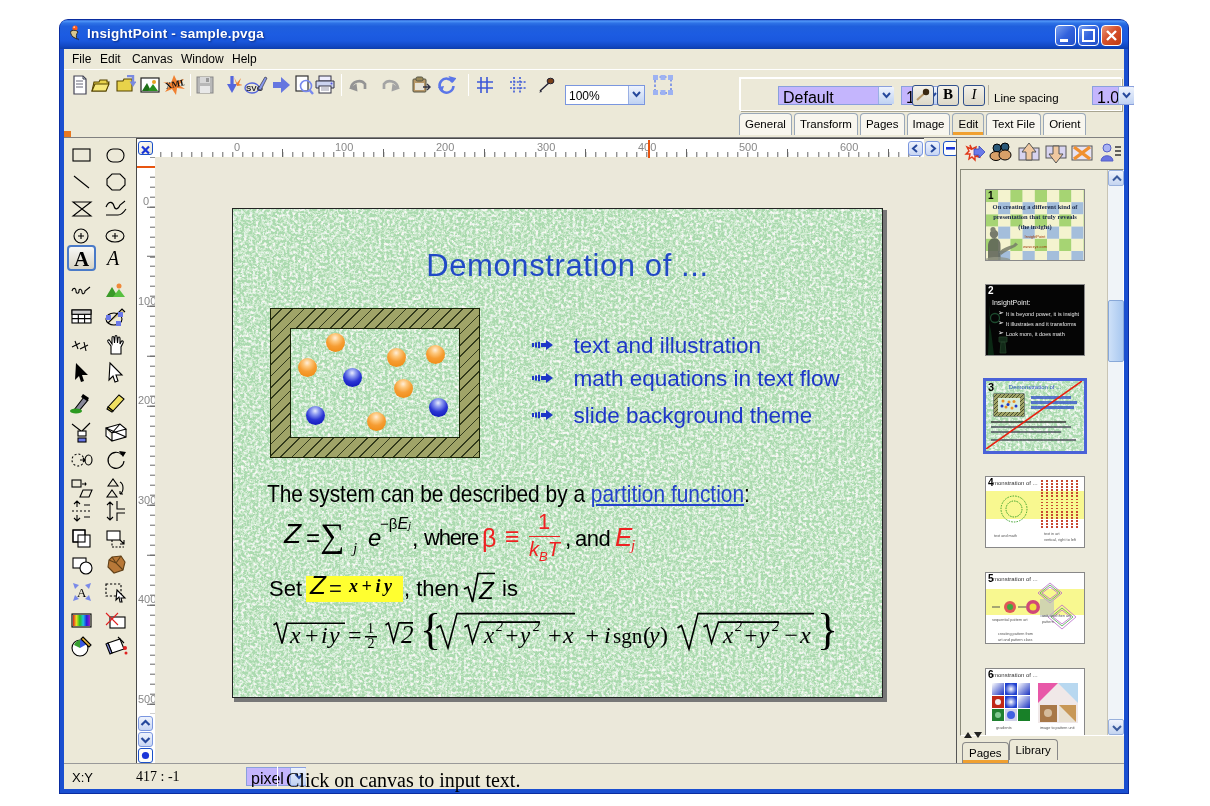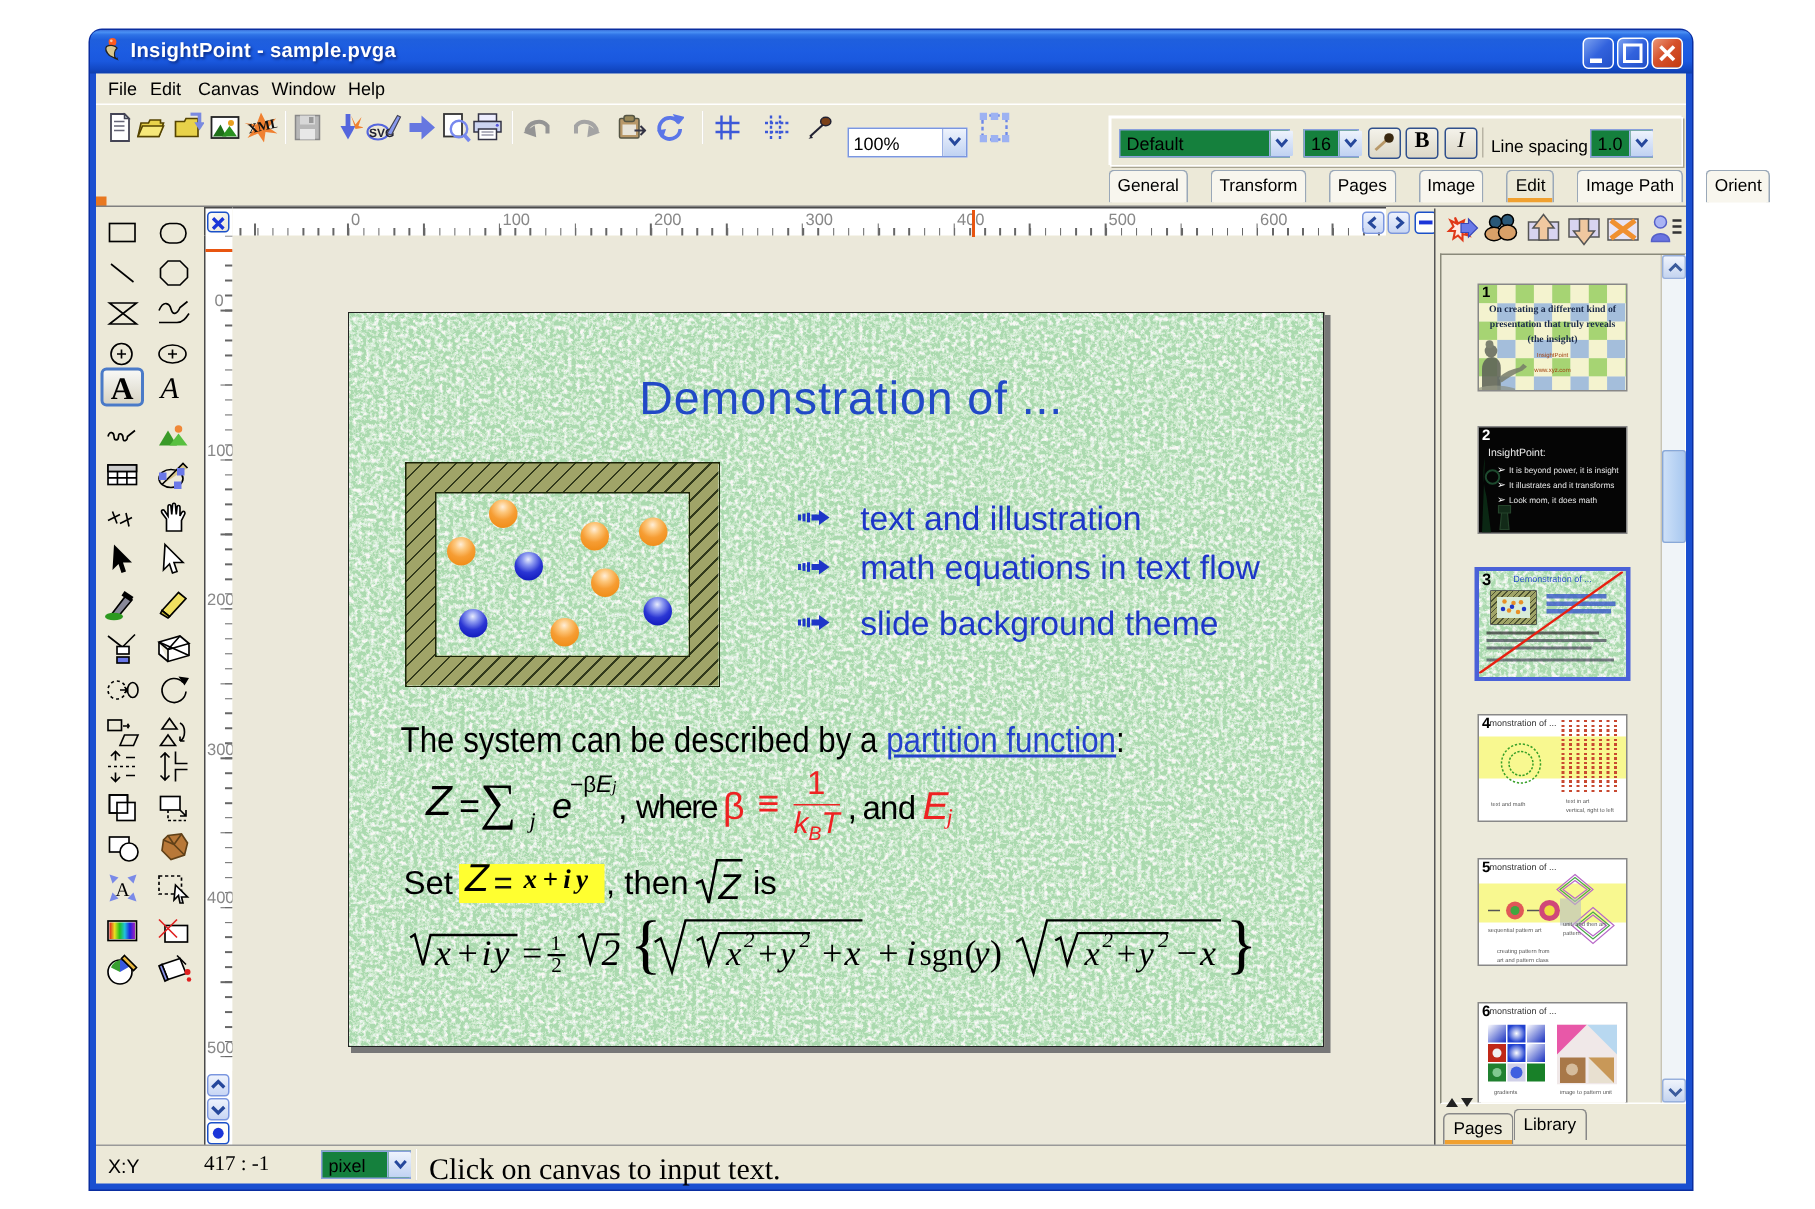--- a/index.html
+++ b/index.html
@@ -18,24 +18,24 @@
 #menubar span{position:absolute;top:3px;}
 
 #toolbar{position:absolute;left:0;top:20px;width:100%;height:68px;border-top:1px solid #fff;}
 .ti{position:absolute;top:5px;width:20px;height:20px;}
 .tsep{position:absolute;top:4px;width:1px;height:22px;background:#b8b4a4;border-right:1px solid #fff;}
 #zoomcombo{position:absolute;left:501px;top:5px;width:80px;height:20px;background:#fff;border:1px solid #7a96df;font-size:12px;margin-top:10px;}
 #zoomcombo span{position:absolute;left:3px;top:3px;}
 .dda{position:absolute;right:0px;top:0px;width:16px;height:100%;background:linear-gradient(180deg,#eef3fd,#c0d2f2);border-left:1px solid #9ab0e4;border-radius:0 1px 1px 0;}
 #orangesq{position:absolute;left:0px;top:61px;width:7px;height:7px;background:#e87820;}
 #fontpanel{position:absolute;left:676px;top:8px;width:382px;height:33px;background:#ece9d8;border:1px solid #fff;box-shadow:1px 1px 0 #a8a490, -1px -1px 0 #fff;}
-.combo{position:absolute;height:19px;background:#15803d;border:1px solid #8aa0dc;font-size:12px;}
+.combo{position:absolute;height:19px;background:#c4b5fd;border:1px solid #8aa0dc;font-size:16px;margin-left:32px;}
 .combo>span{position:absolute;left:4px;top:2px;}
 .fbtn{position:absolute;top:6px;width:22px;height:21px;border:1px solid #30508c;border-radius:3px;background:linear-gradient(180deg,#f4f2ea,#dcd8c8);font-size:15px;text-align:center;}
-#tabsrow{position:absolute;left:675px;top:43px;height:22px;display:flex;gap:15px;}
+#tabsrow{position:absolute;left:675px;top:43px;height:22px;display:flex;gap:2px;}
 .tab{height:22px;border:1px solid #9aa8b8;border-bottom:none;border-radius:4px 4px 0 0;background:#f8f6ee;font-size:11.5px;padding:4px 5px 0 5px;white-space:nowrap;}
 .seltab{background:#ece9d8;box-shadow:inset 0 -3px 0 #f0a030;}
 
 #mainarea{position:absolute;left:0;top:88px;width:100%;height:626px;border-top:1px solid #808080;}
 #palette{position:absolute;left:0;top:1px;width:72px;height:625px;}
 .pi{position:absolute;width:24px;height:24px;}
 .pi path,.pi rect,.pi circle,.pi ellipse{stroke-width:1.1;}
 #abtn{position:absolute;left:3px;top:106px;width:29px;height:26px;border:2px solid #4a7ac8;border-radius:4px;background:linear-gradient(180deg,#f8f8f6,#d8d4c4);font-size:21px;font-weight:bold;font-family:"Liberation Serif",serif;text-align:center;line-height:24px;}
 #rulercorner{position:absolute;left:72px;top:0px;width:19px;height:626px;background:#fff;border-left:1px solid #4a4a4a;border-top:1px solid #4a4a4a;}
 #xbtn{position:absolute;left:74px;top:3px;width:15px;height:14px;border:1px solid #1a50c8;border-radius:3px;background:linear-gradient(145deg,#fdfdfb,#e8e4d4);}
@@ -290,21 +290,21 @@
                 <path d="M4 6 L7.5 10 L11 6" stroke="#26489c" stroke-width="2" fill="none"></path>
               </svg></div>
           </div>
       </div>
       <div id="tabsrow">
         <div class="tab">General</div>
           <div class="tab">Transform</div>
           <div class="tab">Pages</div>
           <div class="tab">Image</div>
           <div class="tab seltab">Edit</div>
-          <div class="tab">Image Path</div>
+          <div class="tab">Text File</div>
           <div class="tab">Orient</div>
       </div>
     </div>
     <div id="mainarea">
       <div id="palette">
         <svg class="pi" style="left:6px;top:5px">
             <rect x="3" y="5" width="17" height="12" fill="none" stroke="#000"></rect>
           </svg>
         <svg class="pi" style="left:40px;top:5px">
             <rect x="3" y="5" width="17" height="13" rx="6" ry="6.5" fill="none" stroke="#000"></rect>

